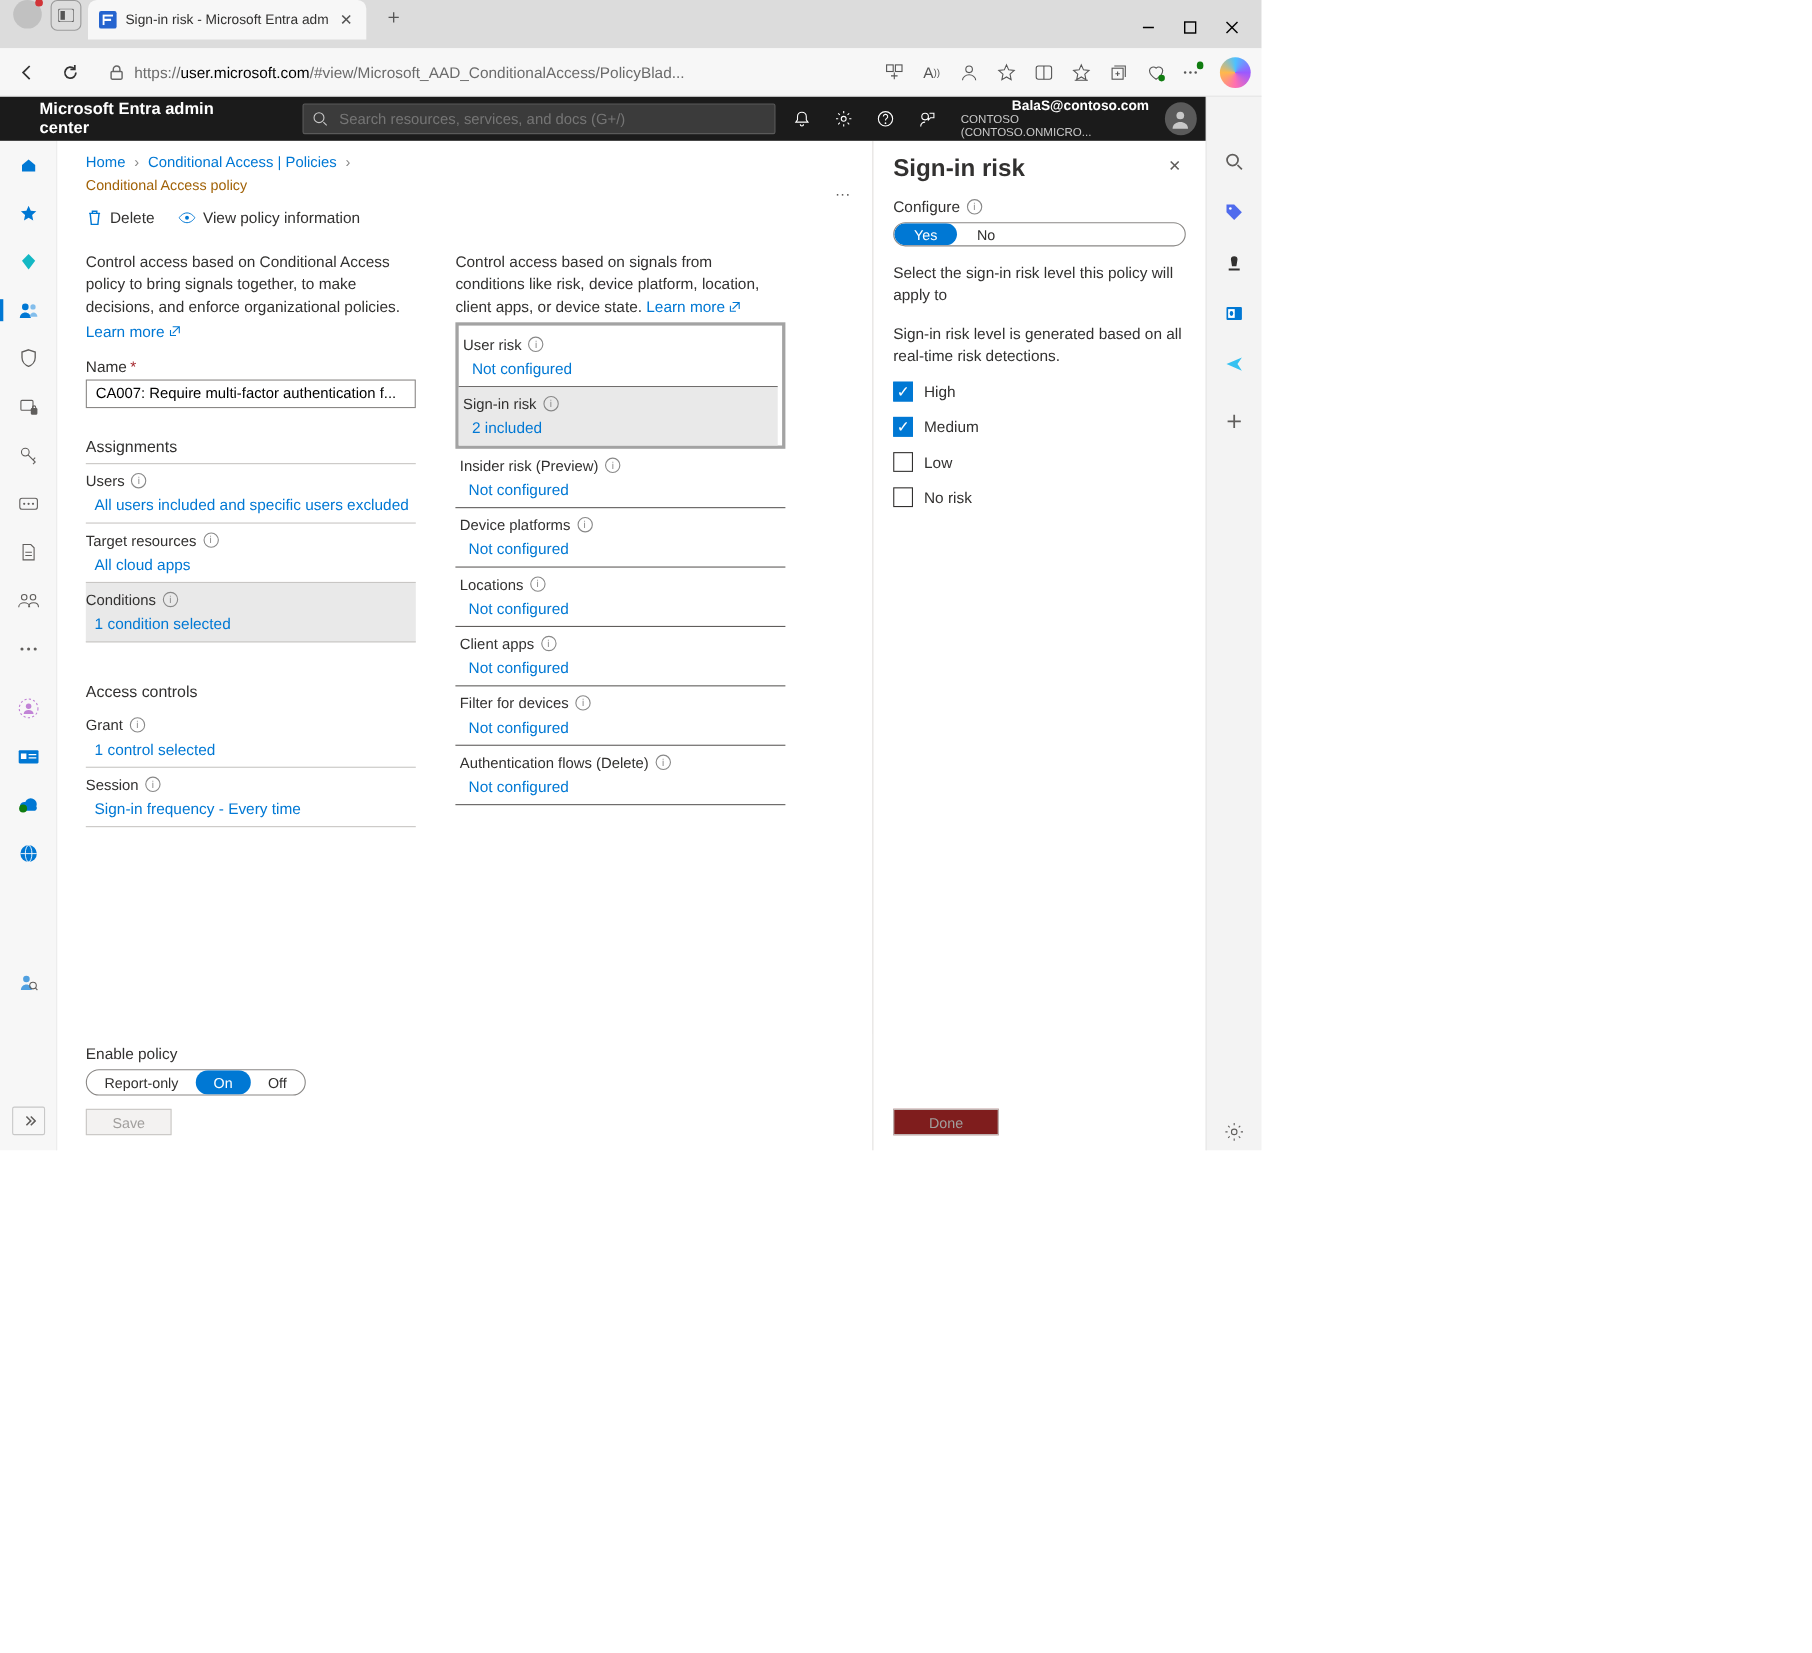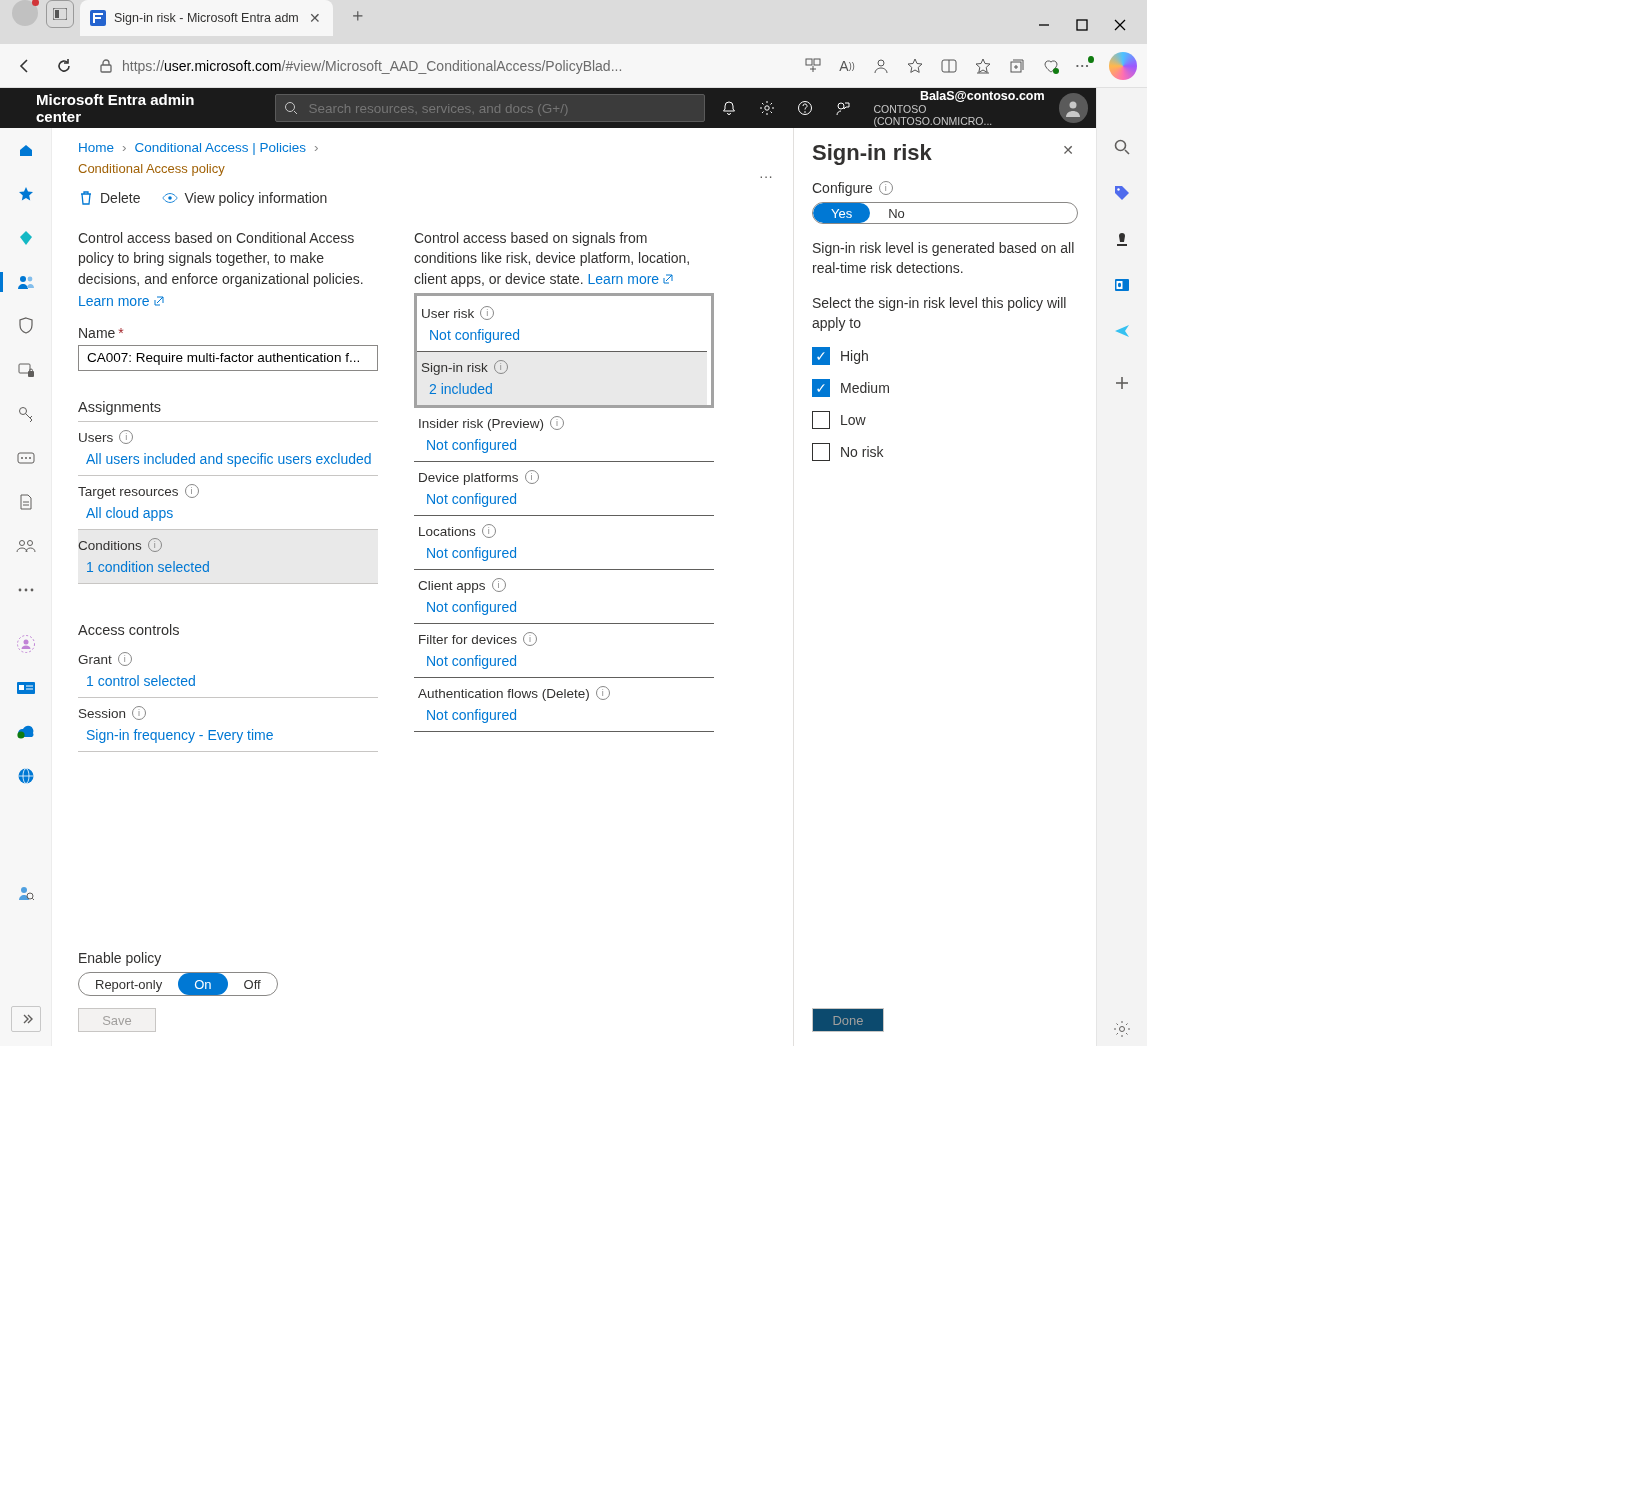--- a/index.html
+++ b/index.html
@@ -95,21 +95,21 @@
   .fly-close{width:20px;height:20px;display:flex;align-items:center;justify-content:center;color:#605e5c;}
   .fly-desc{margin-top:40px;font-size:14px;line-height:1.45;}
   .cfg-label{margin-top:14px;font-size:14px;display:flex;align-items:center;gap:6px;}
   .yn-toggle{display:inline-flex;border:1px solid #8a8886;border-radius:12px;height:22px;margin-top:6px;font-size:13px;overflow:hidden;}
   .yn-toggle span{padding:0 18px;display:flex;align-items:center;}
   .yn-toggle .yes{background:#0078d4;color:#fff;border-radius:11px;}
   .note{margin-top:14px;font-size:14px;line-height:1.45;}
   .check-row{display:flex;align-items:center;gap:10px;margin-top:14px;font-size:14px;}
   .checkbox{width:18px;height:18px;border:1px solid #323130;display:flex;align-items:center;justify-content:center;}
   .checkbox.checked{background:#0078d4;border-color:#0078d4;color:#fff;}
-  .done-btn{margin-top:auto;width:72px;height:24px;border:1px solid #c8c6c4;background:#0c4a6e;color:#a19f9d;font-size:13px;}
+  .done-btn{margin-top:auto;width:96px;height:24px;border:1px solid #c8c6c4;background:#7f1d1d;color:#a19f9d;font-size:13px;}
   .main-inner{position:relative;height:100%;}
   svg{display:block;}
 </style>
 </head>
 <body>
 
 <div class="titlebar">
   <div class="tab-strip">
     <div class="profile-dot"></div>
     <div class="tabspace-btn">
@@ -607,22 +607,22 @@
         <div class="fly-close">✕</div>
       </div>
       <div class="cfg-label">
           <span>Configure</span>
           <span class="info-ic">i</span>
         </div>
       <div class="yn-toggle">
         <span class="yes">Yes</span>
         <span>No</span>
       </div>
+      <div class="note">Select the sign-in risk level this policy will apply to</div>
       <div class="note">Sign-in risk level is generated based on all real-time risk detections.</div>
-      <div class="note">Select the sign-in risk level this policy will apply to</div>
       <div class="check-row">
           <span class="checkbox checked">✓</span>
           <span>High</span>
         </div>
       <div class="check-row">
           <span class="checkbox checked">✓</span>
           <span>Medium</span>
         </div>
       <div class="check-row">
           <span class="checkbox"></span>

